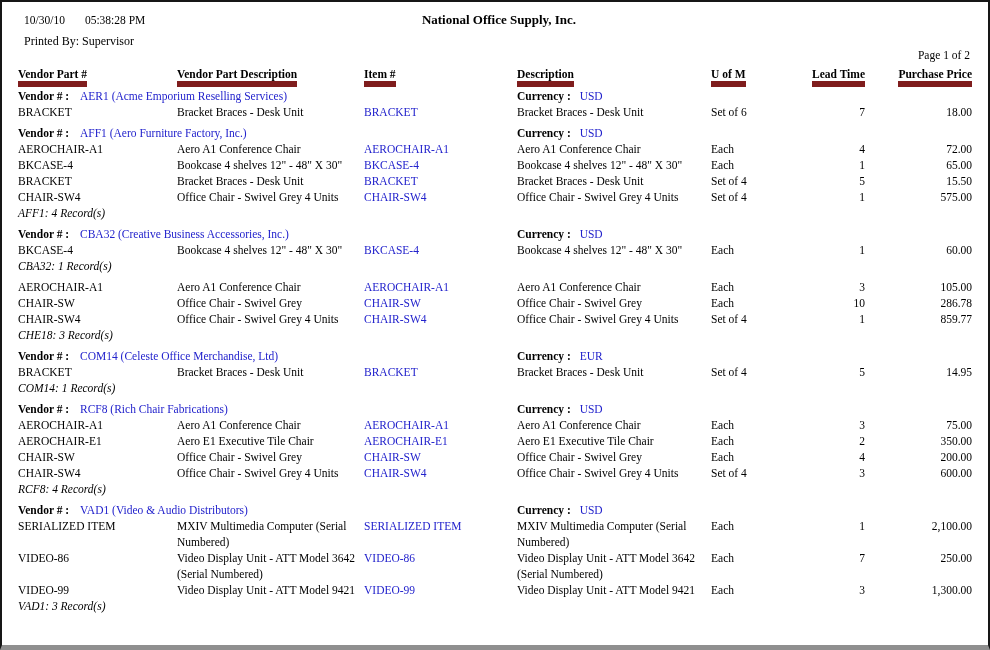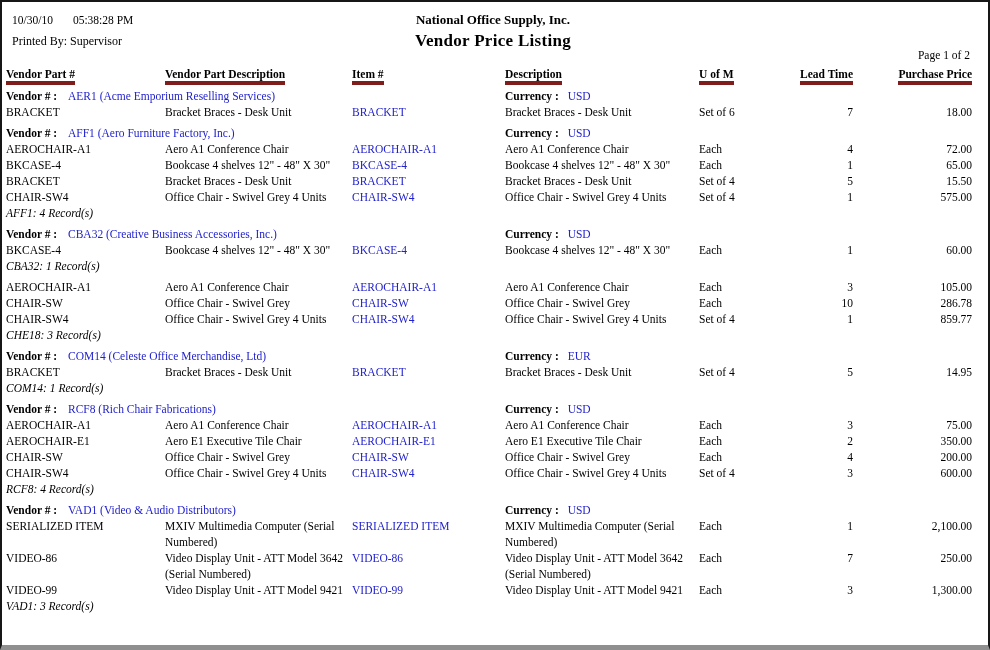--- a/index.html
+++ b/index.html
@@ -8,41 +8,41 @@
     width:990px; height:650px;
     font-family:"Liberation Serif","DejaVu Serif",serif;
     font-size:11.5px; color:#000;
   }
   .page {
     width:990px; height:650px;
     border-top:2px solid #161616;
     border-left:2px solid #161616;
     border-right:2px solid #161616;
     border-bottom:5px solid #8f8f8f;
-    padding:6px 16px 0 4px;
+    padding:6px 16px 0 16px;
     overflow:hidden;
     background:#fff;
   }
   .report-header { position:relative; height:54px; }
   .hdr-date { position:absolute; left:6px; top:6px; white-space:nowrap; }
   .hdr-time { margin-left:20px; }
   .hdr-printed { position:absolute; left:6px; top:26px; white-space:nowrap; font-size:12px; }
   .hdr-center { position:absolute; left:8px; right:0; top:4px; text-align:center; }
   .company { font-weight:bold; font-size:13px; }
   .title { font-weight:bold; font-size:17px; margin-top:3px; letter-spacing:0.3px; }
   .hdr-page { position:absolute; right:2px; top:6px; white-space:nowrap;margin-top:35px; }
 
   .grid {
     display:grid;
     grid-template-columns:159px 187px 153px 194px 74px 92px 1fr;
     align-items:start;
   }
   .colhead { margin-top:4px; line-height:16px; margin-bottom:6px; }
   .colhead .h { font-weight:bold; white-space:nowrap; }
-  .colhead .h > span { border-bottom:4px solid #7f1d1d; padding-bottom:1px; }
+  .colhead .h > span { border-bottom:6px solid #7f1d1d; padding-bottom:1px; }
   .num { text-align:right; }
   .lead-col { padding-right:12px; }
 
   .group { margin-bottom:5px; }
   .group-head { line-height:16px; }
   .span3 { grid-column:1 / 4; }
   .span4 { grid-column:4 / 8; }
   .bold { font-weight:bold; }
   .link { color:#2222cc; text-decoration:none; cursor:pointer; }
   .vendor-gap { margin-left:8px; }
@@ -58,21 +58,20 @@
 
 <div class="page">
 
   <div class="report-header">
     <div class="hdr-date">
       <span>10/30/10</span><span class="hdr-time">05:38:28 PM</span>
     </div>
     <div class="hdr-printed">Printed By: Supervisor</div>
     <div class="hdr-center">
       <div class="company">National Office Supply, Inc.</div>
-      <div class="title">Vendor Price Listing</div>
     </div>
     <div class="hdr-page">Page 1 of  2</div>
   </div>
 
   <div class="grid colhead">
     <div class="h"><span>Vendor Part #</span></div>
     <div class="h"><span>Vendor Part Description</span></div>
     <div class="h"><span>Item #</span></div>
     <div class="h"><span>Description</span></div>
     <div class="h"><span>U of M</span></div>

